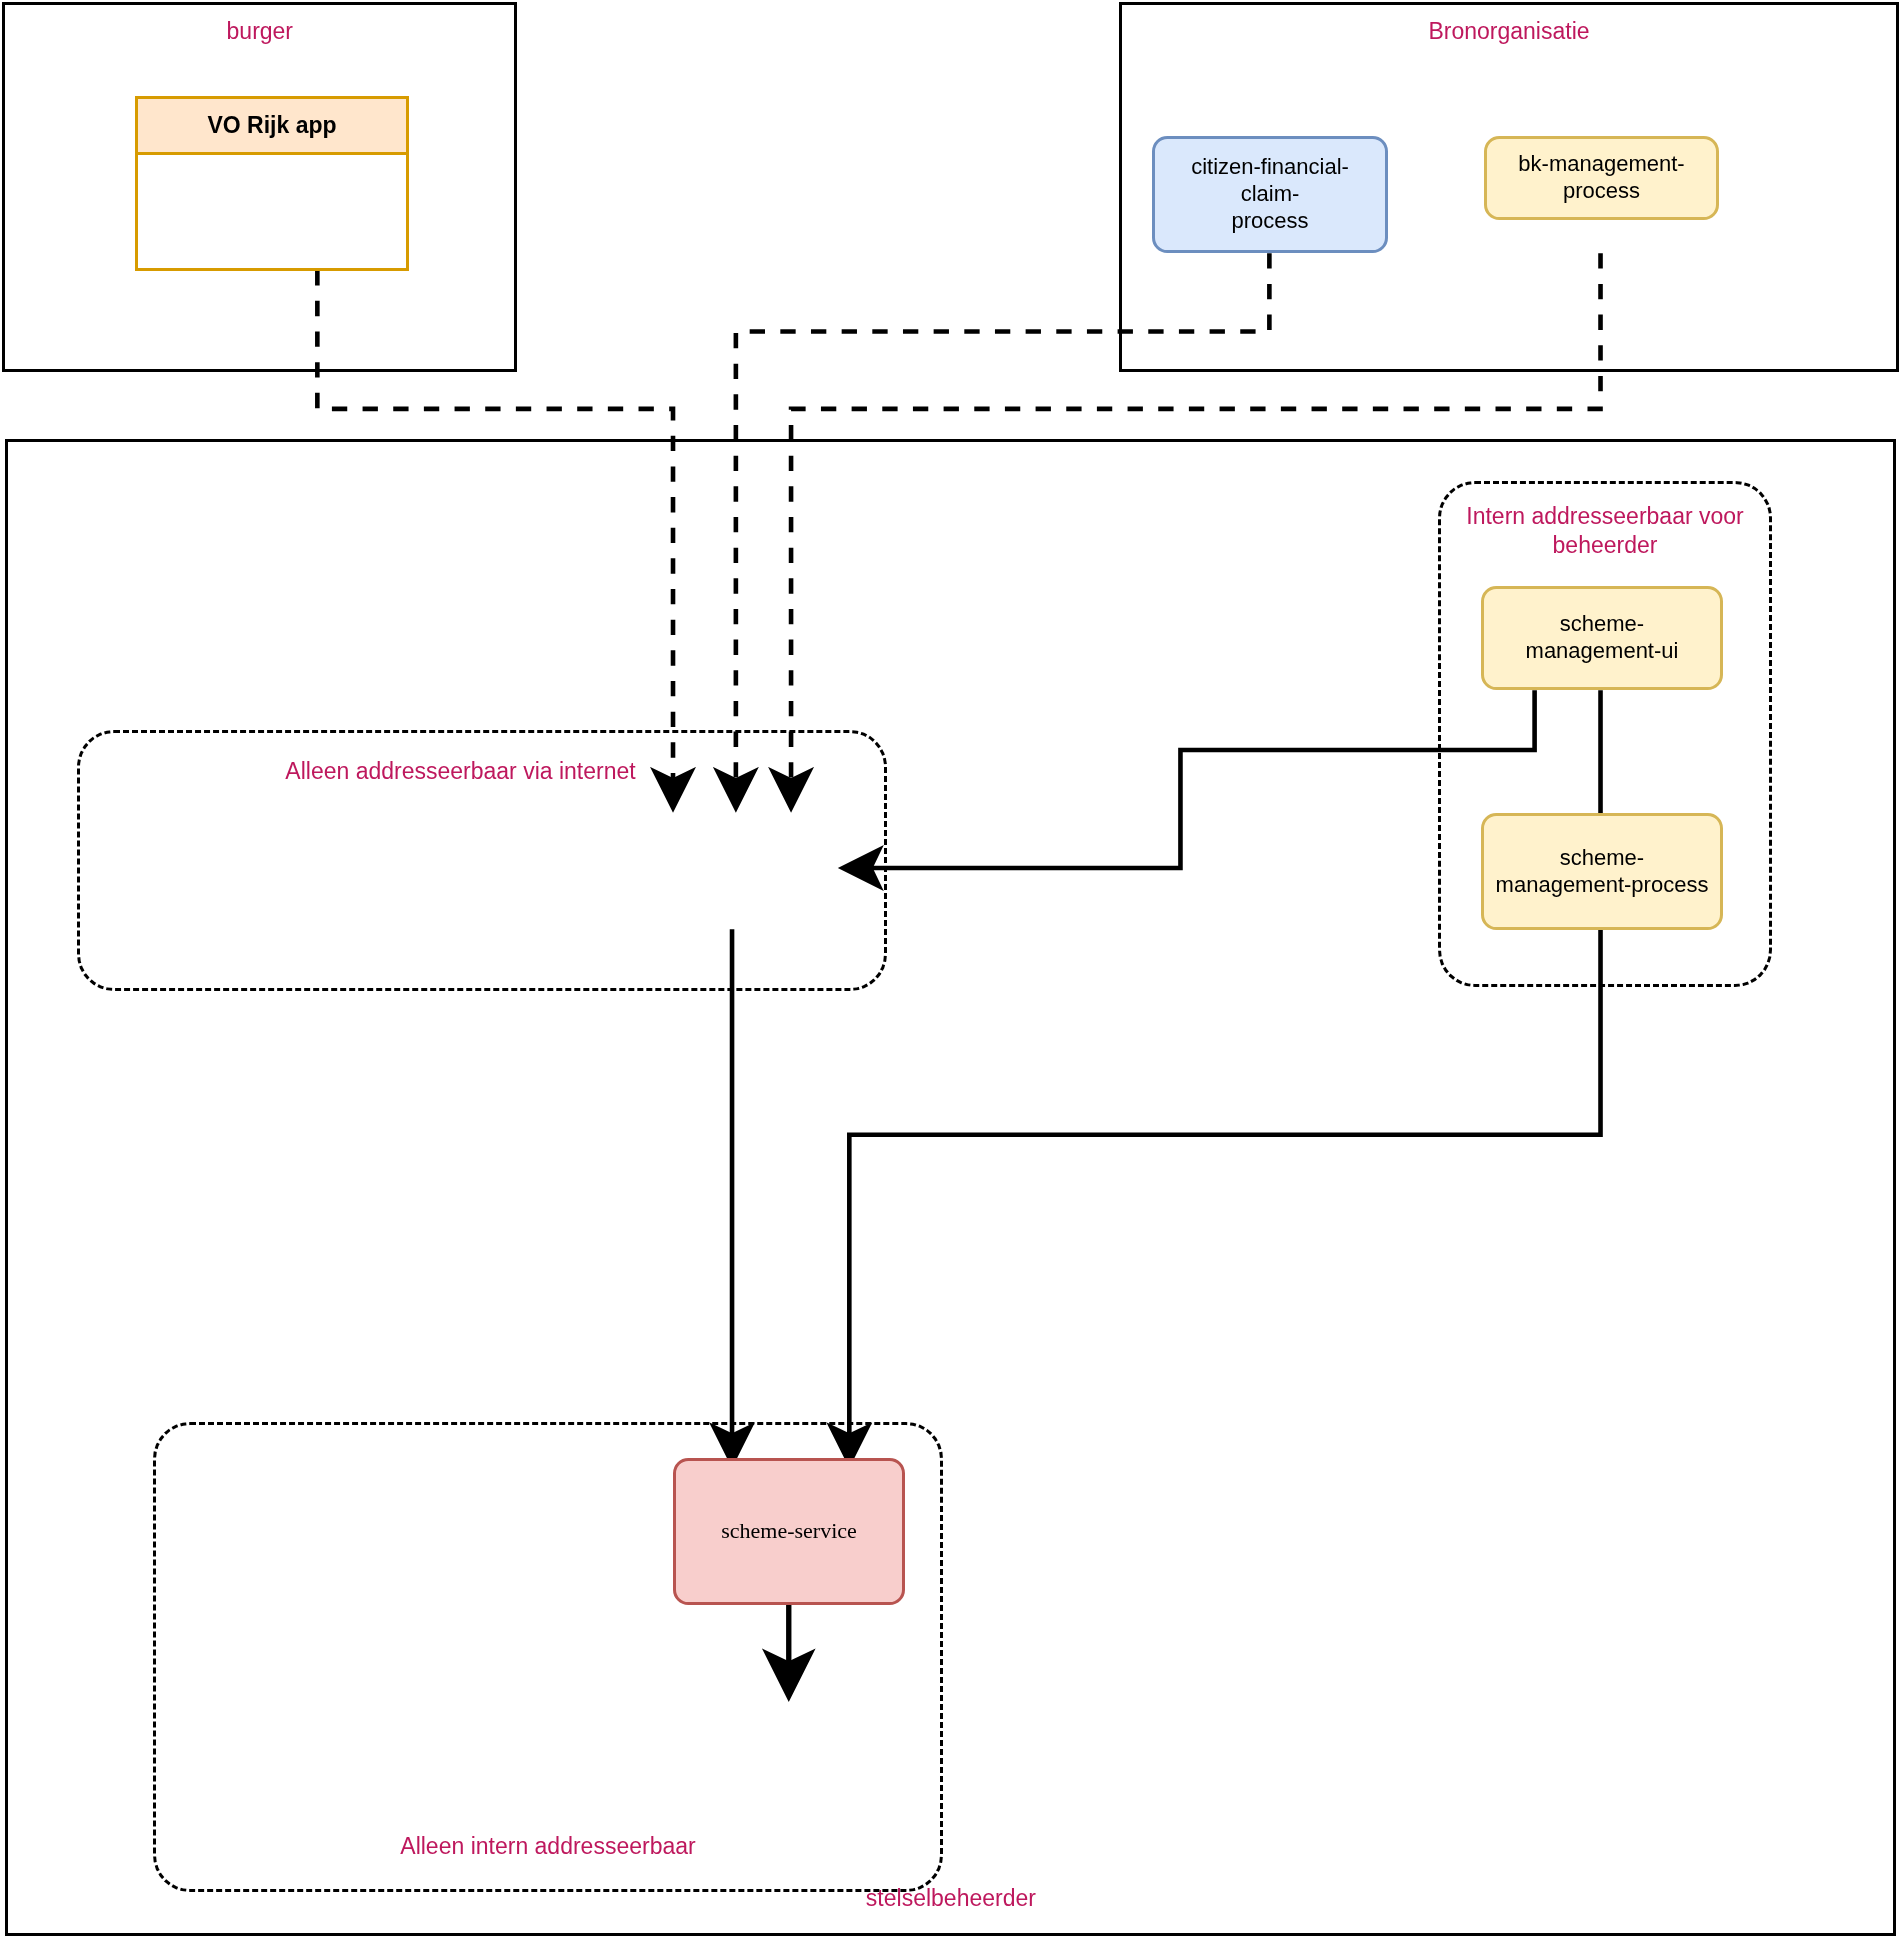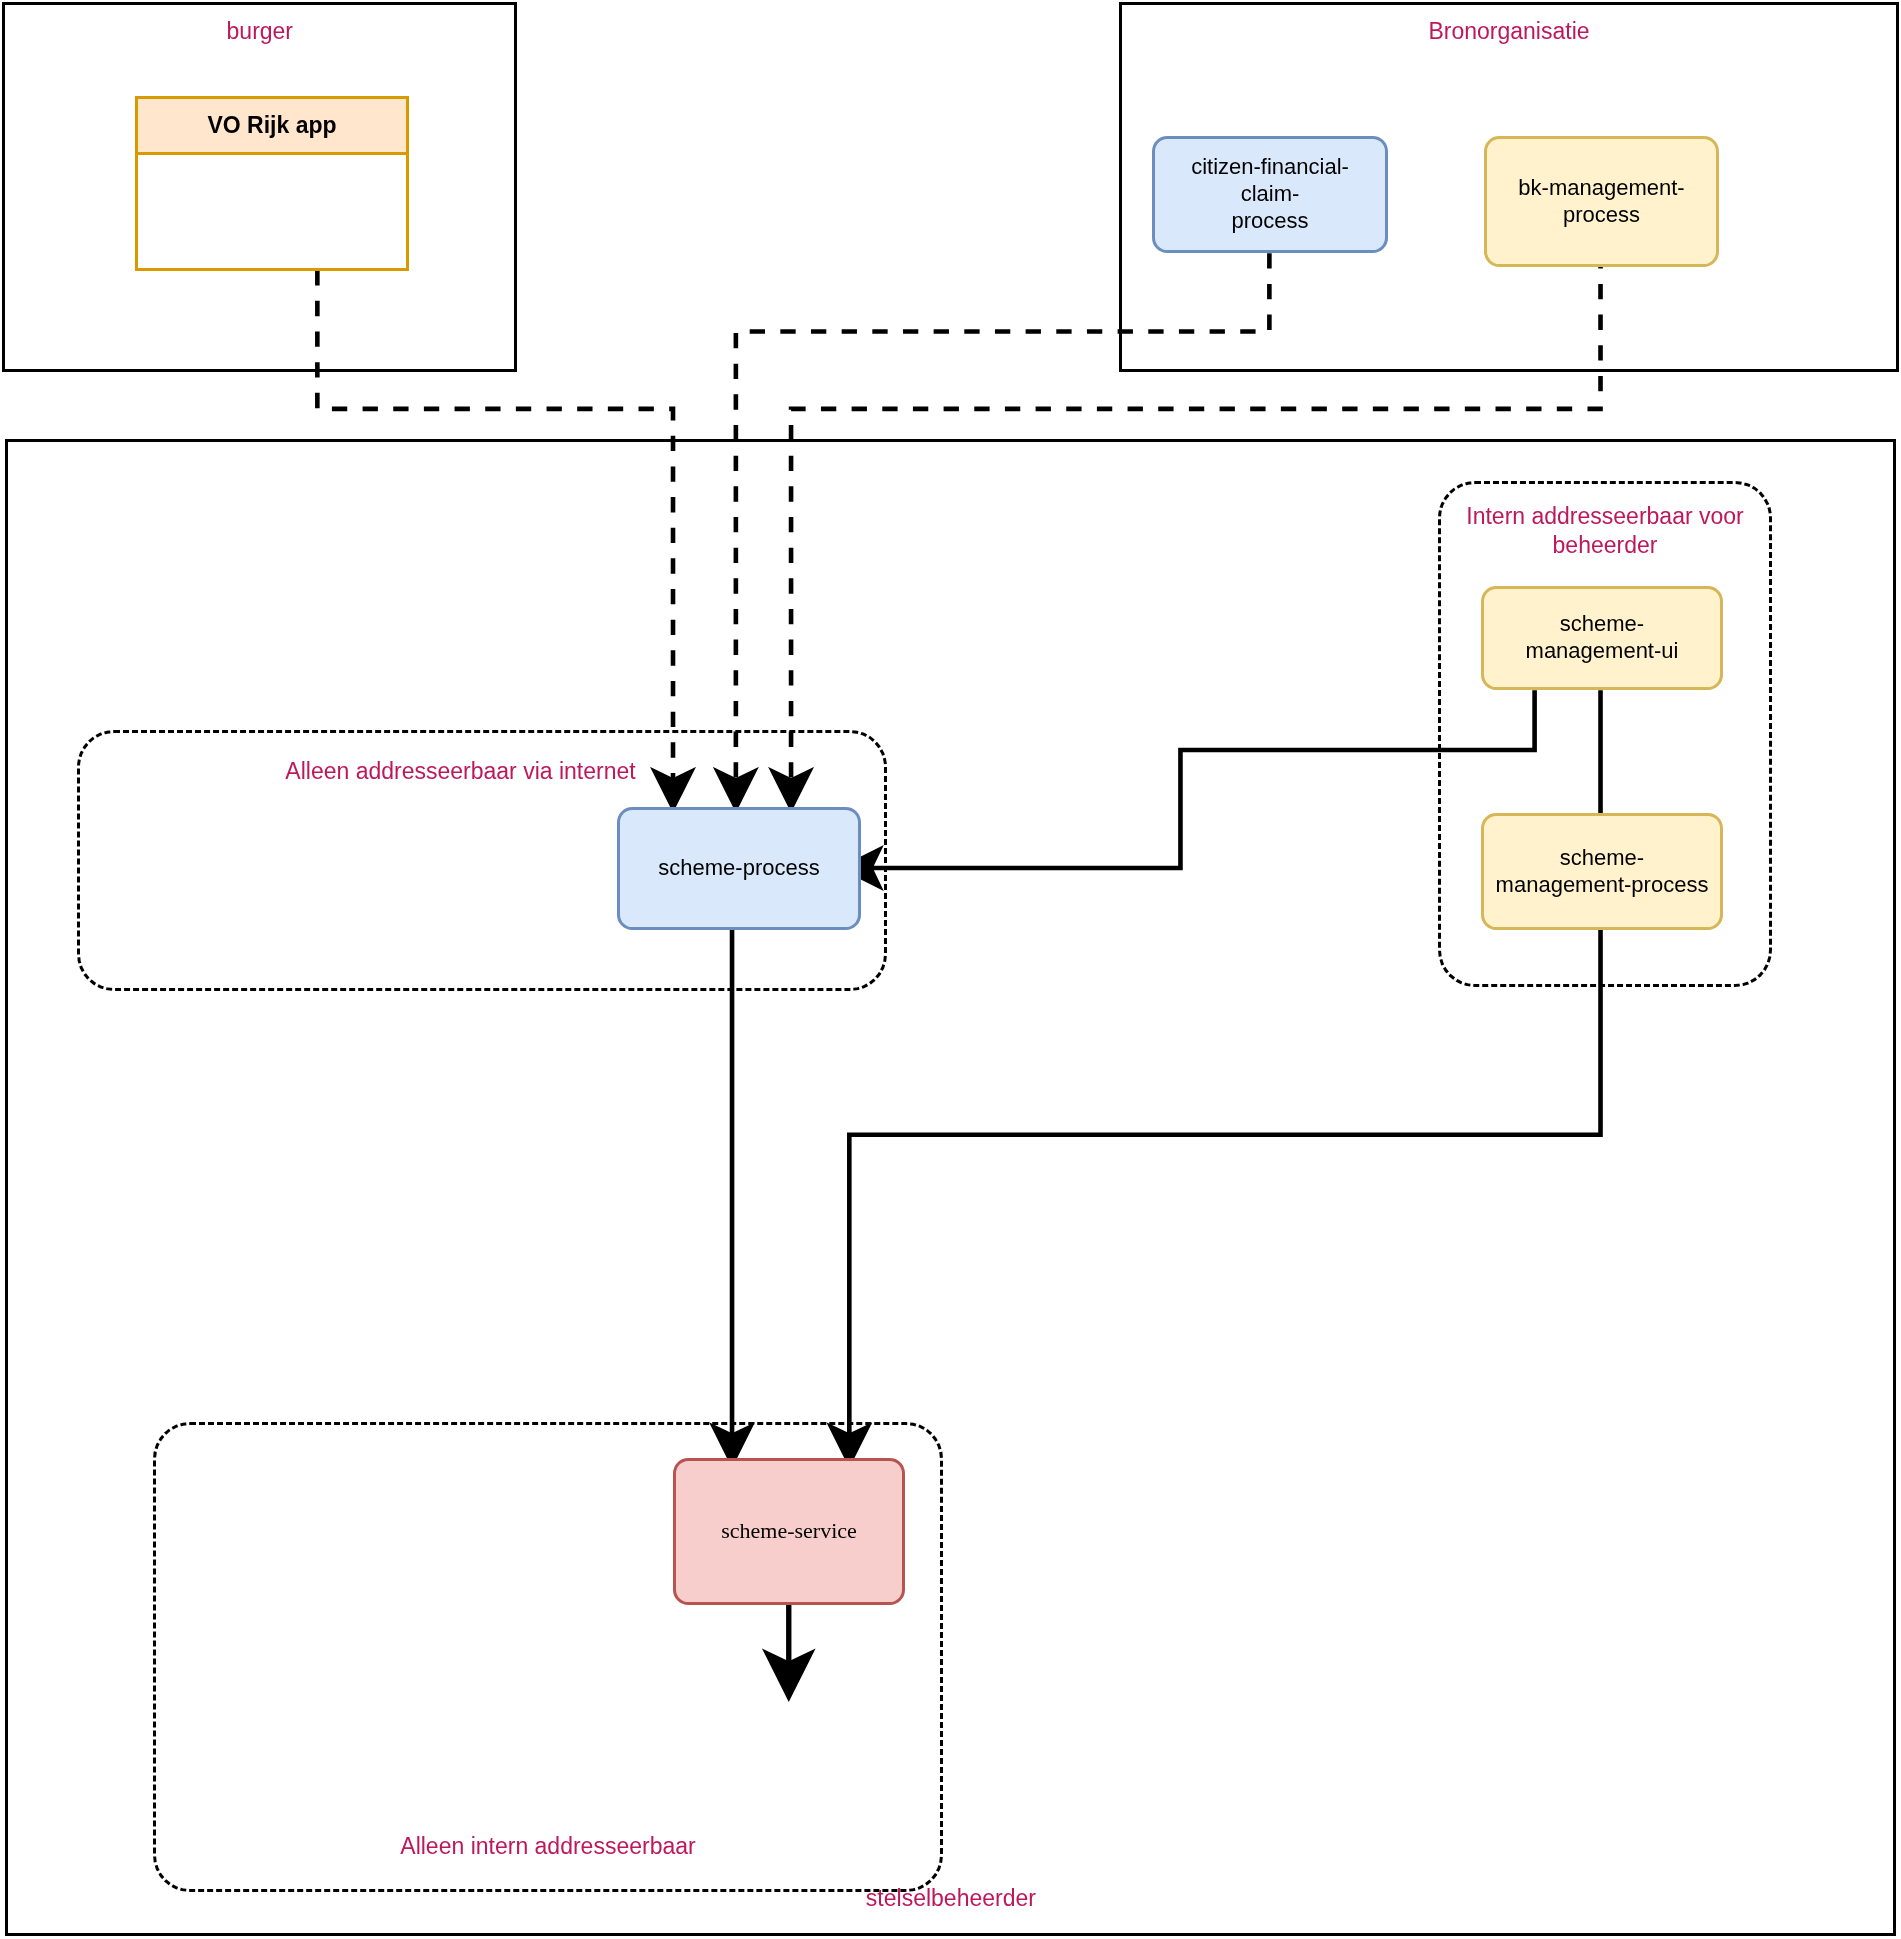--- a/index.html
+++ b/index.html
@@ -139,34 +139,31 @@
   </div>
 
   <div class="solid-group" style="left:1119px; top:2.3px; width:780px; height:370px;"></div>
   <div class="group-title" style="left:1119px; top:17px; width:780px;">Bronorganisatie</div>
 
   <div class="node rounded n-blue" style="left:1152px; top:136px; width:236px; height:117px;">
     <span class="lbl">citizen-financial-claim-
 process</span>
   </div>
 
-  <div class="node rounded n-yellow" style="left:1484px; top:136px; width:235px; height:131px;justify-content:center;">
+  <div class="node rounded n-yellow" style="left:1484px; top:136px; width:235px; height:84px;justify-content:center;">
     <span class="lbl">bk-management-
 process</span>
   </div>
 
   <div class="solid-group" style="left:5.4px; top:439px; width:1891px; height:1497px;"></div>
   <div class="group-title" style="left:5.4px; top:1884px; width:1891px;">stelselbeheerder</div>
 
   <div class="dash-group" style="left:77px; top:730px; width:810px; height:261px;"></div>
   <div class="group-title" style="left:77px; top:757px; width:767px;">Alleen addresseerbaar via internet</div>
 
-  <div class="node rounded n-blue" style="left:617px; top:807px; width:244px; height:123px;">
-    <span class="lbl">scheme-process</span>
-  </div>
 
   <div class="dash-group" style="left:1438px; top:481px; width:334px; height:506px;"></div>
   <div class="group-title" style="left:1438px; top:502px; width:334px;">Intern addresseerbaar voor
 beheerder</div>
 
   <div class="node rounded n-yellow" style="left:1481px; top:586px; width:242px; height:104px;">
     <span class="lbl">scheme-
 management-ui</span>
   </div>
 

